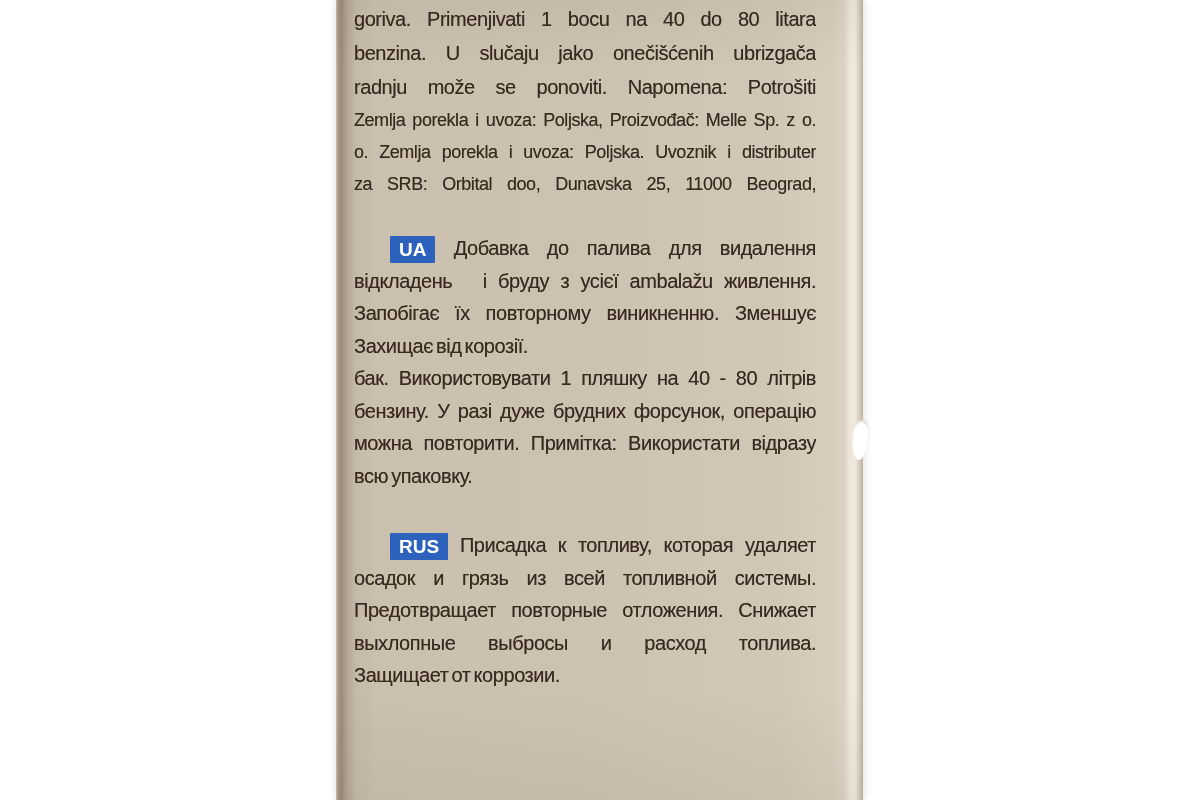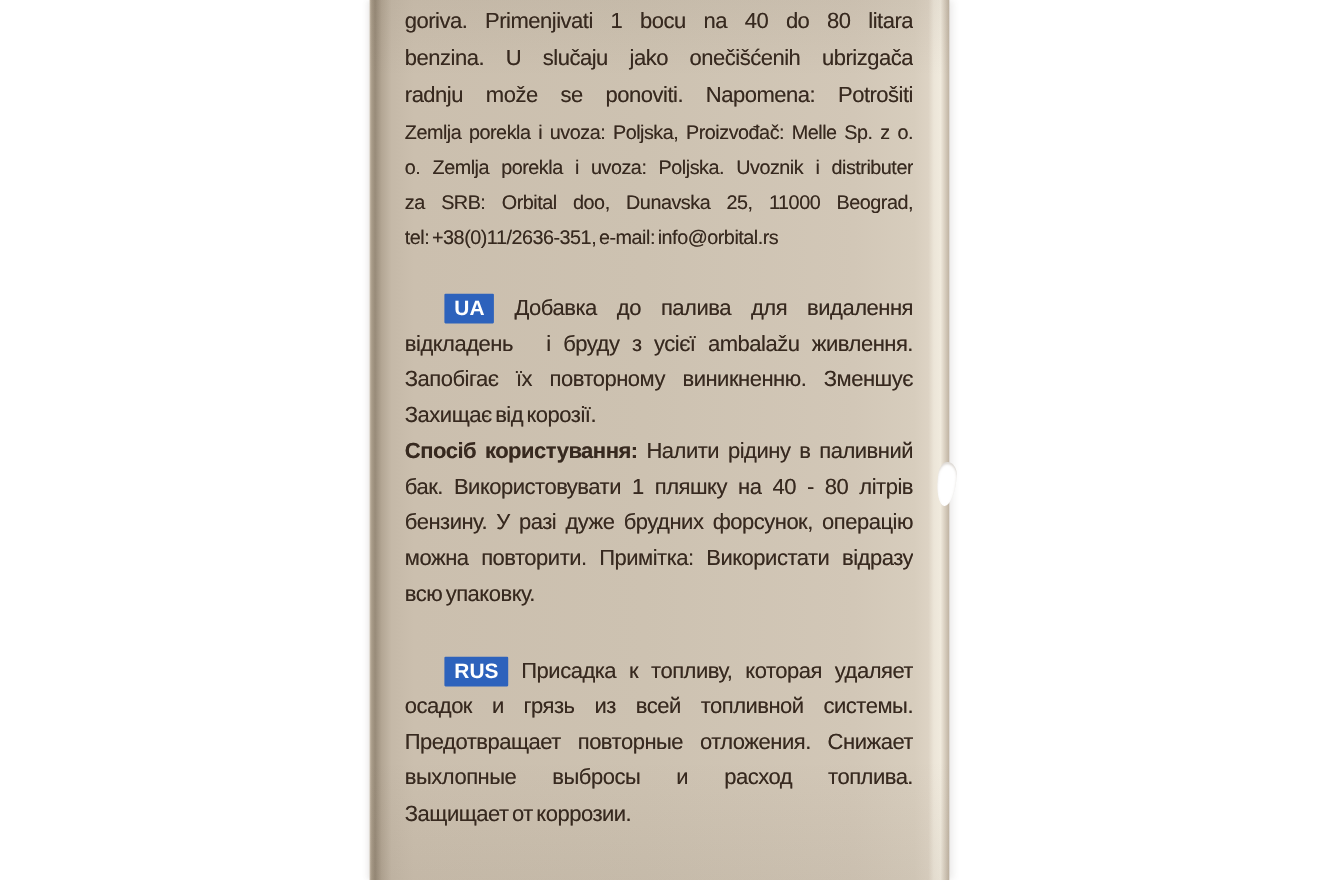--- a/index.html
+++ b/index.html
@@ -44,21 +44,21 @@
   }
   .notch{ 
     position:absolute;right:-6px;top:420px;width:17px;height:40px;
     background:#fff;border-radius:45% 55% 50% 50%/30% 30% 60% 60%;
     transform:rotate(6deg);
     box-shadow:0 2px 2px rgba(120,105,85,0.25) inset;
   }
 
   
   .text-col{
-    position:absolute;left:368px;top:0;width:462px;height:800px;
+    position:absolute;left:354px;top:0;width:462px;height:800px;
     overflow:hidden;color:var(--ink);padding-top:2px;box-sizing:border-box;
     text-shadow:0 0 0.5px rgba(55,41,31,0.55);
   }
   .ln{
     text-align:justify;text-align-last:justify;
     overflow:hidden;white-space:normal;
     letter-spacing:-0.45px;word-spacing:-2px;
   }
   .ln.last{text-align-last:left;}
   .para{margin:0;}
@@ -92,38 +92,33 @@
     <div class="para sr1">
       <div class="ln">goriva. Primenjivati 1 bocu na 40 do 80 litara</div>
       <div class="ln">benzina. U slučaju jako onečišćenih ubrizgača</div>
       <div class="ln">radnju može se ponoviti. Napomena: Potrošiti</div>
     </div>
 
     <div class="para sr2">
       <div class="ln">Zemlja porekla i uvoza: Poljska, Proizvođač: Melle Sp. z o.</div>
       <div class="ln">o. Zemlja porekla i uvoza: Poljska. Uvoznik i distributer</div>
       <div class="ln">za SRB: Orbital doo, Dunavska 25, 11000 Beograd,</div>
-      <div class="ln last">tel: +38(0)11/2636-351, e-mail: info@orbital.rs</div>
     </div>
 
     <div class="para cyr gap-ua">
       <div class="ln">
         <span class="badge">UA</span>
         <span>Добавка до палива для видалення</span>
       </div>
       <div class="ln">відкладень   і бруду з усієї ambalažu живлення.</div>
       <div class="ln">Запобігає їх повторному виникненню. Зменшує</div>
       <div class="ln last">Захищає від корозії.</div>
     </div>
 
     <div class="para cyr">
-      <div class="ln">
-        <span class="bold">Спосіб користування:</span>
-        <span>Налити рідину в паливний</span>
-      </div>
       <div class="ln">бак. Використовувати 1 пляшку на 40 - 80 літрів</div>
       <div class="ln">бензину. У разі дуже брудних форсунок, операцію</div>
       <div class="ln">можна повторити. Примітка: Використати відразу</div>
       <div class="ln last">всю упаковку.</div>
     </div>
 
     <div class="para cyr gap-rus">
       <div class="ln">
         <span class="badge">RUS</span>
         <span>Присадка к топливу, которая удаляет</span>

